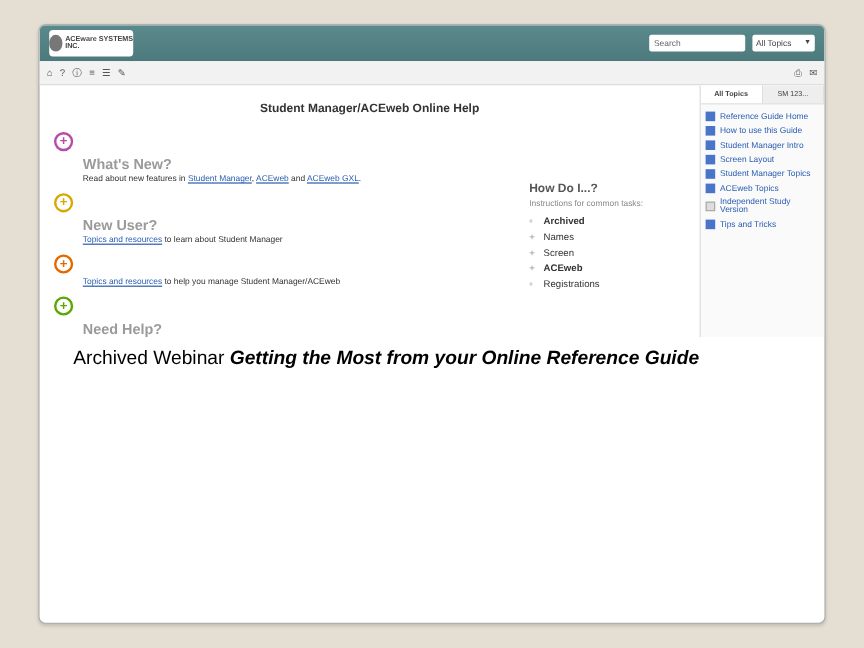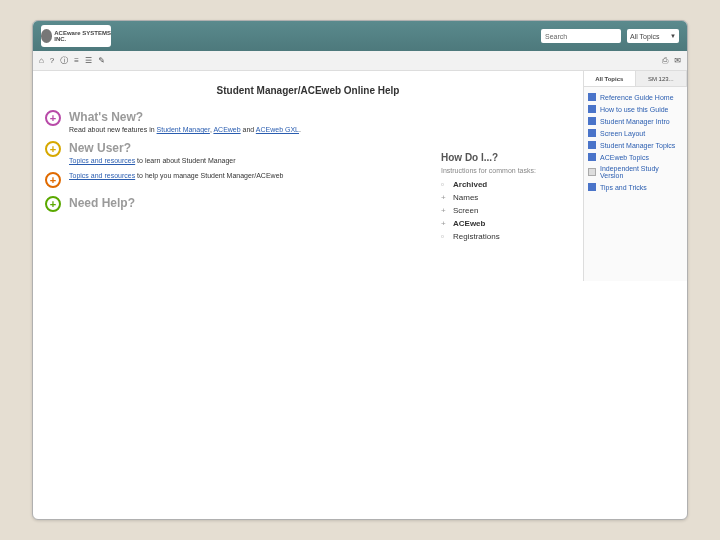--- a/index.html
+++ b/index.html
@@ -100,21 +100,21 @@
     width: 16px; height: 16px; border-radius: 50%;
     border: 2px solid;
     display: flex; align-items: center; justify-content: center;
     font-size: 11px; font-weight: bold;
     flex-shrink: 0;
   }
   .plus-purple { border-color:#b84aa8; color:#b84aa8; }
   .plus-yellow { border-color:#d6a800; color:#d6a800; }
   .plus-orange { border-color:#e06a00; color:#e06a00; }
   .plus-green  { border-color:#5aa800; color:#5aa800; }
-  .section-body { flex:1; }
+  .section-body { flex:1;margin-top:20px; }
   .section-title {
     font-size: 12px; font-weight: bold; color:#9a9a9a;
     margin-bottom: 2px;
   }
   .section-desc {
     font-size: 7px; color:#333;
   }
   .section-desc a { color:#2a5db0; text-decoration: underline; }
   .howdo {
     position: absolute;
@@ -337,15 +337,20 @@
           <div class="sidebar-item">
               <span class="book-icon"></span>
               <span>Tips and Tricks</span>
             </div>
         </div>
       </div>
 
     </div>
   </div>
 
+  <div class="caption-area">
+    <div class="caption">
+      <span>Archived Webinar  </span><span class="bold italic">Getting the Most from your Online Reference Guide</span>
+    </div>
+  </div>
 
 
 </div>
 
 </body></html>

